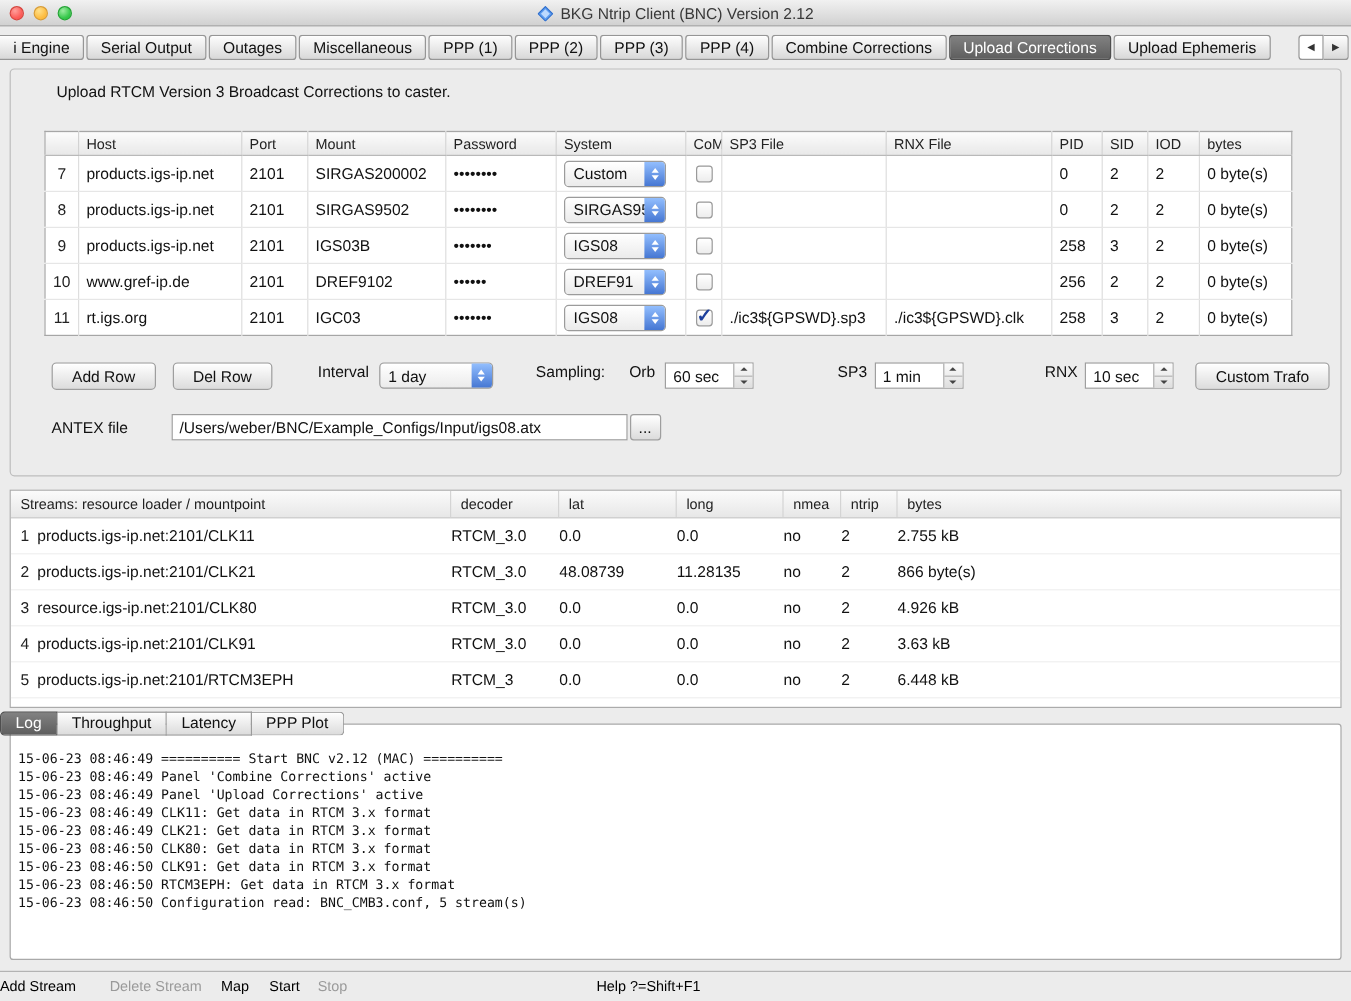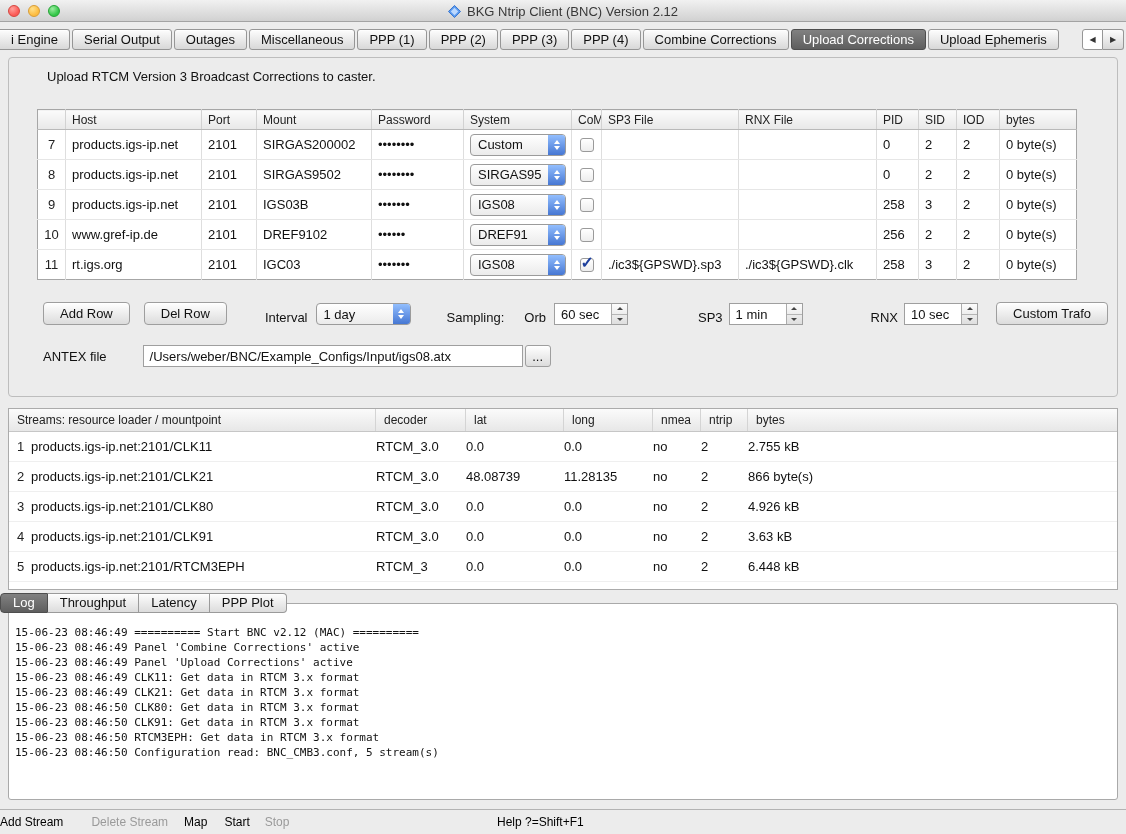--- a/index.html
+++ b/index.html
@@ -67,21 +67,21 @@
     white-space:nowrap; overflow:hidden;
   }
   .upload-table td:last-child { border-right:none; }
   .upload-table tr:last-child td { border-bottom:none; }
   td.rownum { text-align:center; color:#222; }
   td.comcell { text-align:center; }
 
   
   .combo {
     position:relative; display:inline-flex; align-items:center;
-    height:22px; width:96px; padding-left:7px;
+    height:22px; width:85px; padding-left:7px;
     border:1px solid #9b9b9b; border-radius:4px;
     background:linear-gradient(#ffffff,#ebebeb); box-shadow:inset 0 1px 0 #fff;
     font-size:13px; vertical-align:middle; cursor:default;
   }
   .combo .stepper {
     position:absolute; top:0; right:0; bottom:0; width:17px;
     border-radius:0 3px 3px 0;
     background:linear-gradient(#92befe,#4677d3);
     display:flex; flex-direction:column; align-items:center; justify-content:center; gap:2px;
   }
@@ -127,21 +127,21 @@
     height:22px; display:flex; align-items:center; padding:0 6px;
     border:1px solid #9f9f9f; background:#fff; font-size:13px;
     white-space:nowrap; overflow:hidden;
   }
   .browse-btn {
     height:22px; width:26px; display:inline-flex; align-items:center; justify-content:center;
     border:1px solid #9e9e9e; border-radius:3px; margin-left:2px;
     background:linear-gradient(#ffffff,#dcdcdc); font-size:13px;
   }
 
-  .controls { display:flex; align-items:flex-end; margin:22px 0 0 34px; }
+  .controls { display:flex; align-items:flex-start; margin:22px 0 0 34px; }
   .antex-row { display:flex; align-items:center; margin:20px 0 0 34px; }
 
   
   .streams-box {
     position:absolute; left:8px; right:8px; top:408px; height:182px;
     background:#fff; border:1px solid #ababab; overflow:hidden; font-size:13px;
   }
   .streams-header {
     display:grid; grid-template-columns:367px 90px 98px 89px 48px 47px auto;
     height:23px; background:linear-gradient(#fbfbfb,#e7e7e7);
@@ -474,21 +474,21 @@
     <div>products.igs-ip.net:2101/CLK21</div>
     <div>RTCM_3.0</div>
     <div>48.08739</div>
     <div>11.28135</div>
     <div>no</div>
     <div>2</div>
     <div>866 byte(s)</div>
   </div>
   <div class="stream-row">
     <div class="num">3</div>
-    <div>products.igs-ip.net:2101/CLK80</div>
+    <div>resource.igs-ip.net:2101/CLK80</div>
     <div>RTCM_3.0</div>
     <div>0.0</div>
     <div>0.0</div>
     <div>no</div>
     <div>2</div>
     <div>4.926 kB</div>
   </div>
   <div class="stream-row">
     <div class="num">4</div>
     <div>products.igs-ip.net:2101/CLK91</div>

